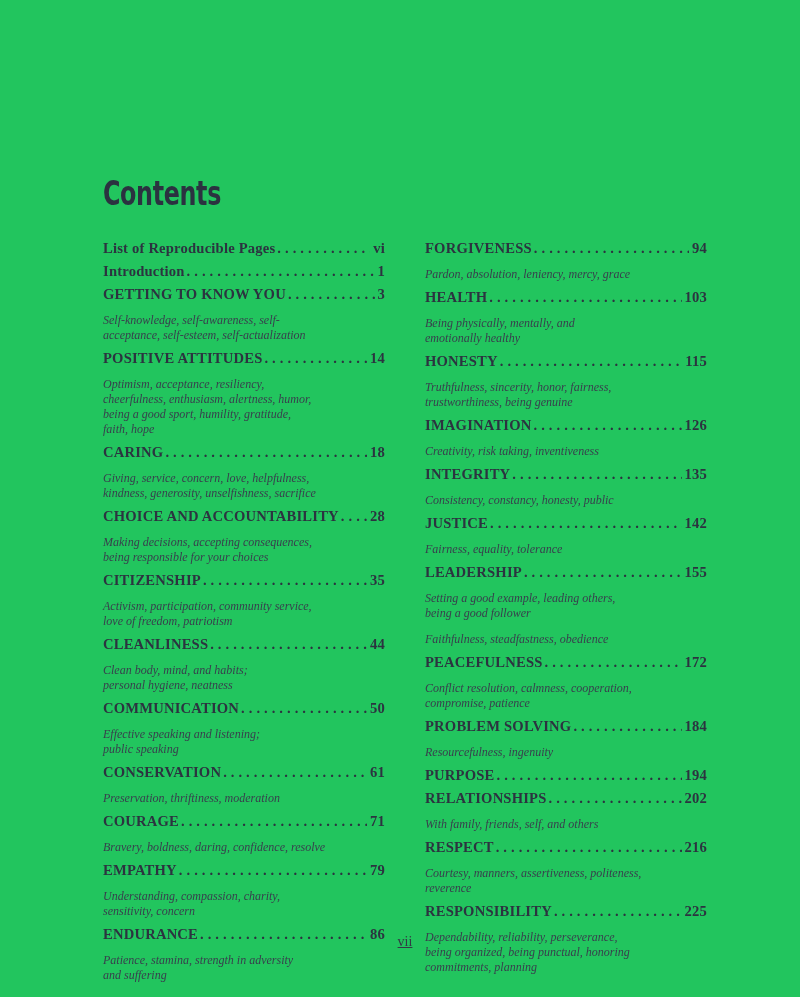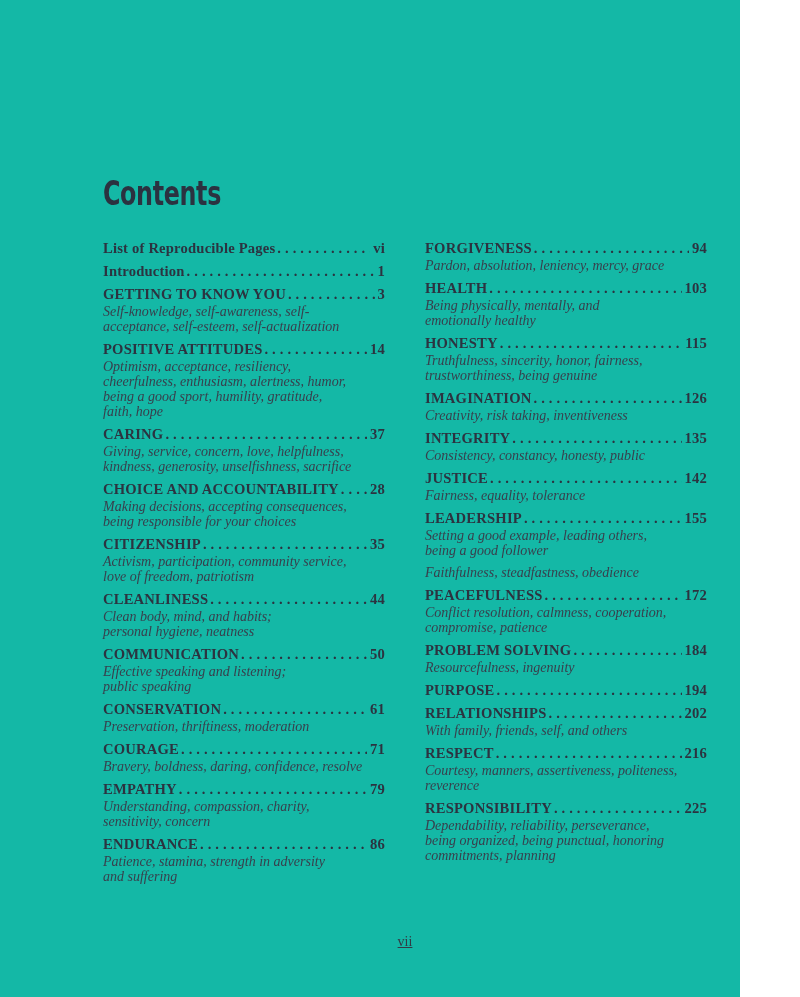--- a/index.html
+++ b/index.html
@@ -1,20 +1,20 @@
 <!DOCTYPE html>
 <html><head>
 <meta charset="utf-8">
 <style>
   html, body { margin: 0; padding: 0; background: #ffffff; }
   .page {
     position: relative;
-    width: 740px;
+    width: 800px;
     height: 997px;
-    background: #14b8a6;
+    background: #22c55e;
     font-family: "Liberation Serif", serif;
     color: #2c3340;
     overflow: hidden;
   }
   .page-title {
     position: absolute;
     left: 103px;
     top: 174px;
     margin: 0;
     font-family: "DejaVu Sans", sans-serif;
@@ -55,24 +55,24 @@
     min-width: 10px;
   }
   .entry-dots::after {
     content: "................................................................................";
     letter-spacing: 4px;
     font-weight: bold;
   }
   .entry-page { white-space: nowrap; }
   .entry-desc {
     font-style: italic;
-    font-size: 14px;
+    font-size: 12px;
     line-height: 15px;
     white-space: pre-line;
-    margin-top: 2px;
+    margin-top: 11px;
     color: #38404d;
   }
   .folio {
     position: absolute;
     left: 103px;
     width: 604px;
     top: 934px;
     text-align: center;
     font-size: 14px;
     color: #333a45;
@@ -124,21 +124,21 @@
     <div class="entry-desc">Optimism, acceptance, resiliency,
 cheerfulness, enthusiasm, alertness, humor,
 being a good sport, humility, gratitude,
 faith, hope</div>
   </div>
 
   <div class="entry">
     <div class="entry-line">
       <span class="entry-label">CARING</span>
       <span class="entry-dots"></span>
-      <span class="entry-page">37</span>
+      <span class="entry-page">18</span>
     </div>
     <div class="entry-desc">Giving, service, concern, love, helpfulness,
 kindness, generosity, unselfishness, sacrifice</div>
   </div>
 
   <div class="entry">
     <div class="entry-line">
       <span class="entry-label">CHOICE AND ACCOUNTABILITY</span>
       <span class="entry-dots"></span>
       <span class="entry-page">28</span>

